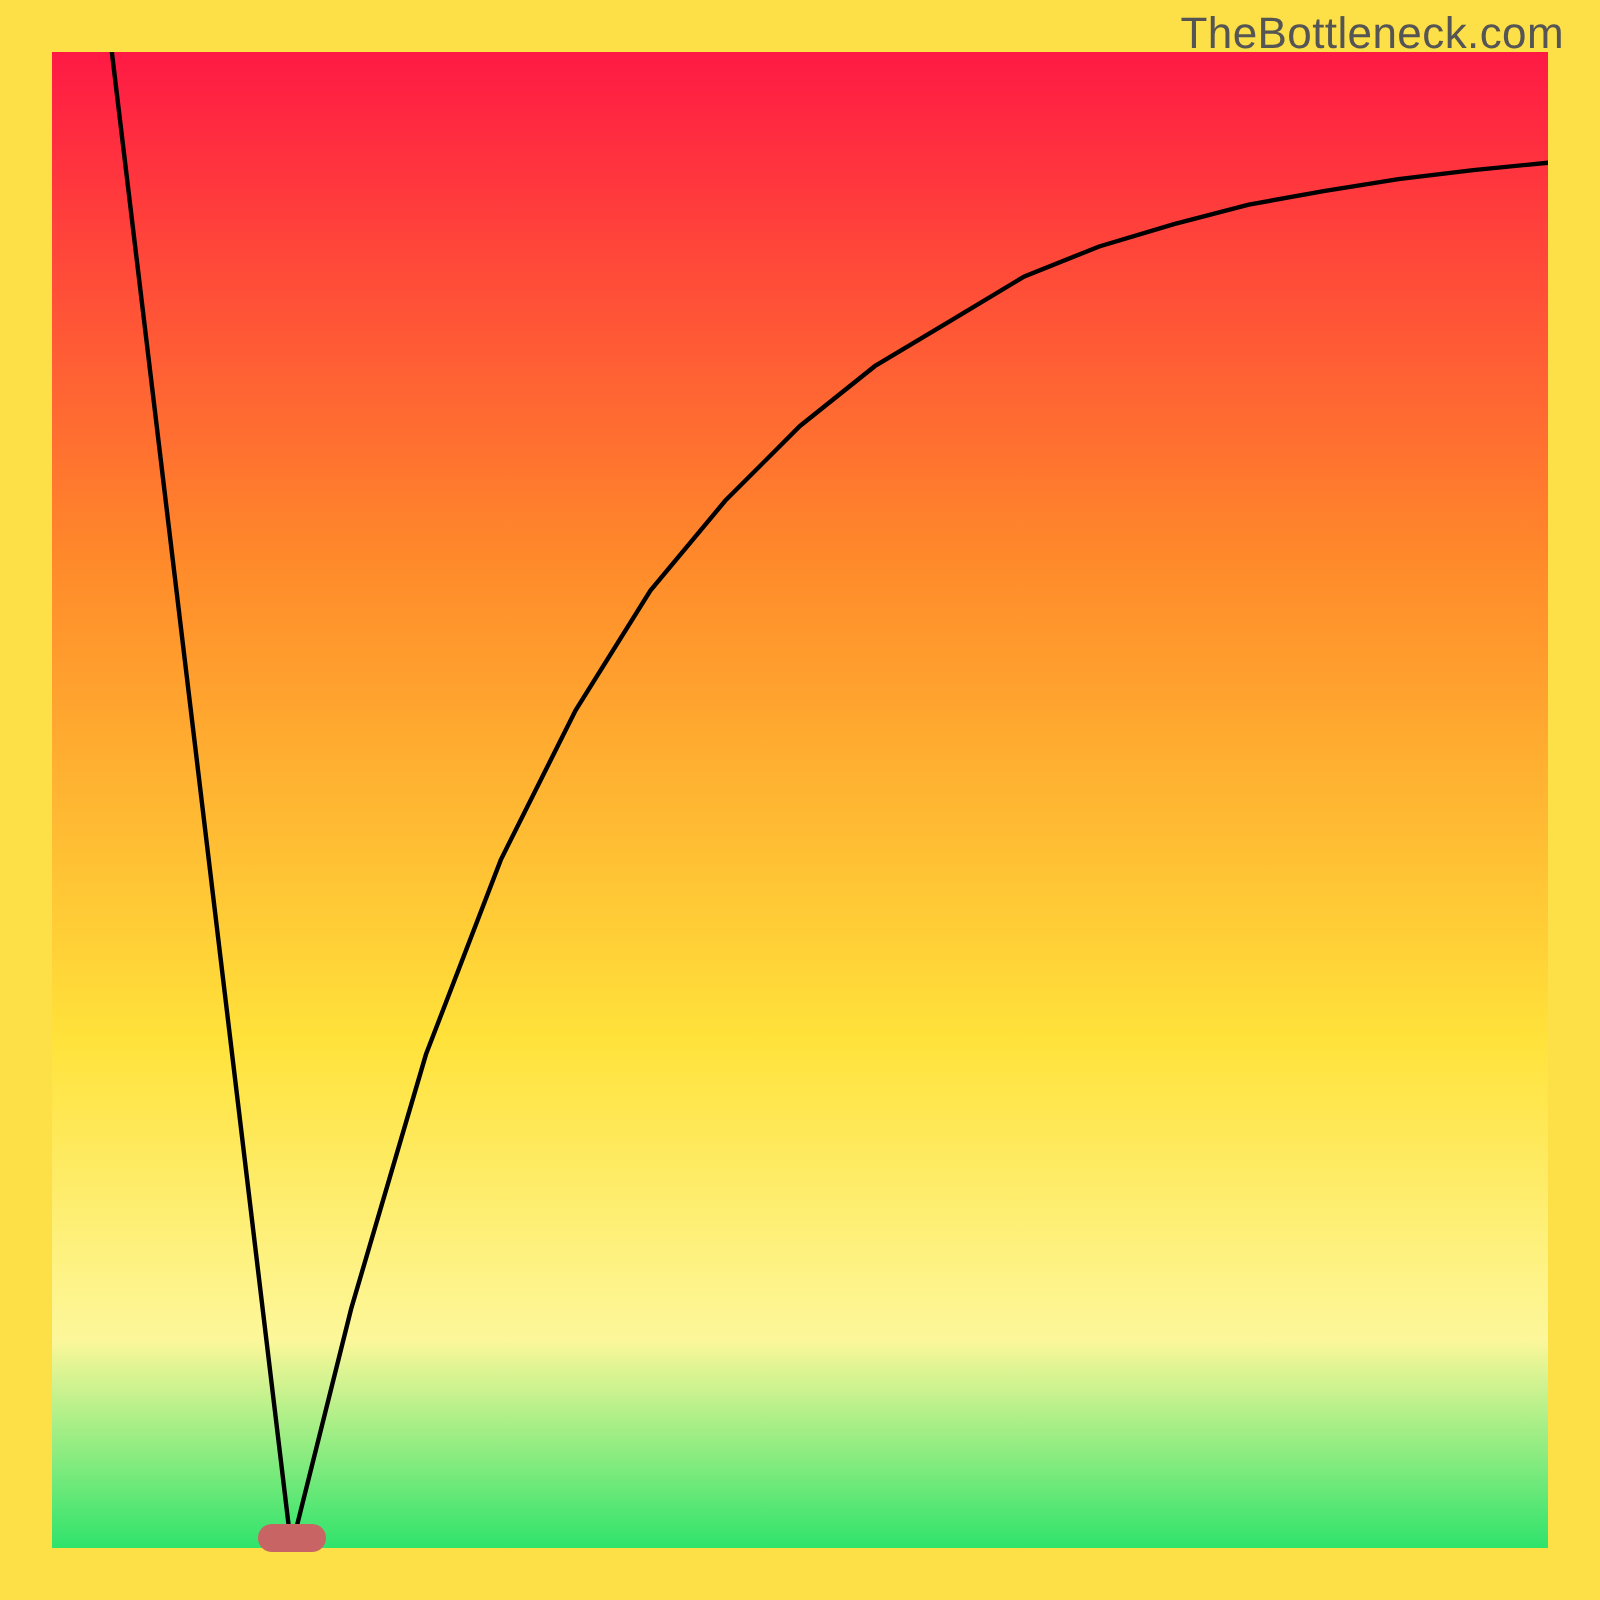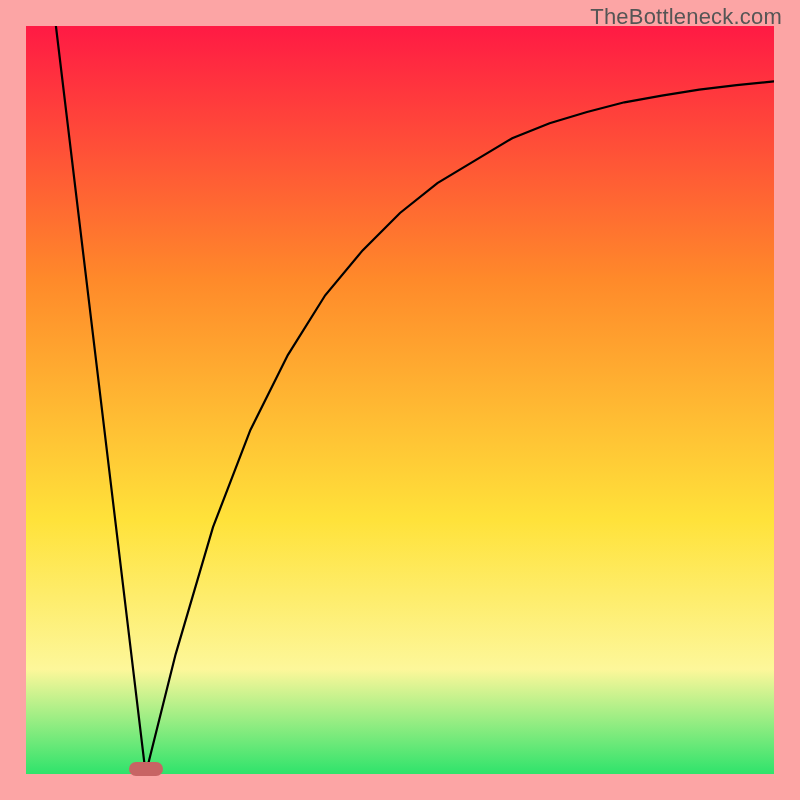--- a/index.html
+++ b/index.html
@@ -8,21 +8,21 @@
     width: 800px;
     height: 800px;
     background: #000;
     overflow: hidden;
     font-family: Arial, Helvetica, sans-serif;
   }
   .frame {
     position: relative;
     width: 800px;
     height: 800px;
-    background: #fca5a5;
+    background: #fde047;
   }
   .plot-area {
     position: absolute;
     left: 26px;
     top: 26px;
     width: 748px;
     height: 748px;
     overflow: hidden;
   }
   .plot-area svg {

